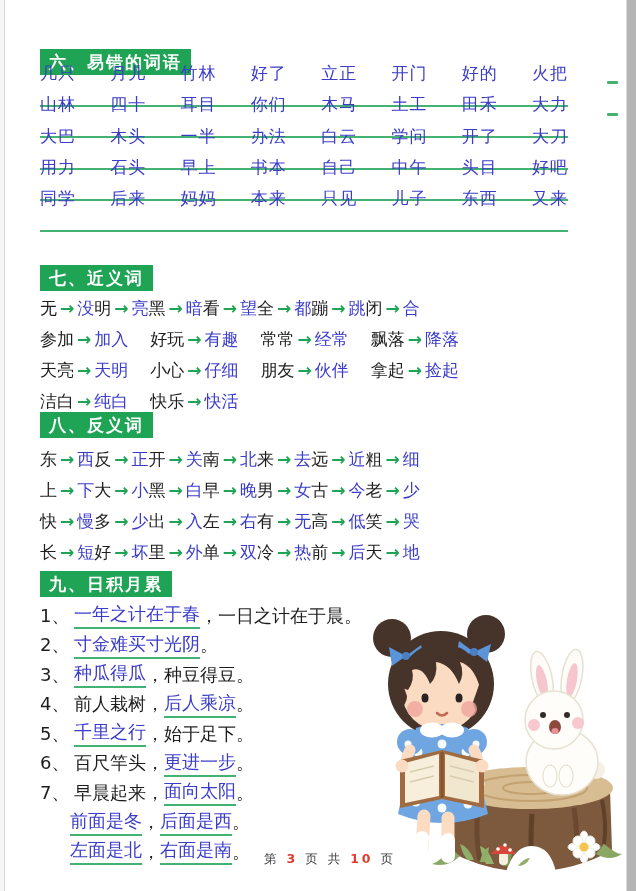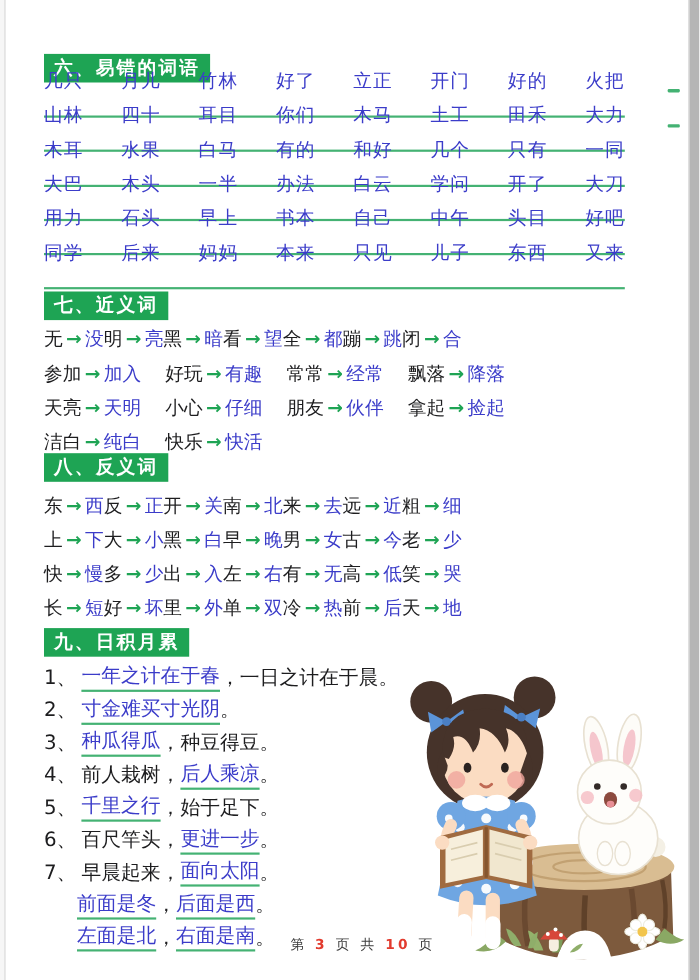--- a/index.html
+++ b/index.html
@@ -64,30 +64,20 @@
         </div>
         <div class="word-row">
           <span class="word">山林</span>
           <span class="word">四十</span>
           <span class="word">耳目</span>
           <span class="word">你们</span>
           <span class="word">木马</span>
           <span class="word">土工</span>
           <span class="word">田禾</span>
           <span class="word">大力</span>
-        </div>
-        <div class="word-row">
-          <span class="word">木耳</span>
-          <span class="word">水果</span>
-          <span class="word">白马</span>
-          <span class="word">有的</span>
-          <span class="word">和好</span>
-          <span class="word">几个</span>
-          <span class="word">只有</span>
-          <span class="word">一同</span>
         </div>
         <div class="word-row">
           <span class="word">大巴</span>
           <span class="word">木头</span>
           <span class="word">一半</span>
           <span class="word">办法</span>
           <span class="word">白云</span>
           <span class="word">学问</span>
           <span class="word">开了</span>
           <span class="word">大刀</span>

